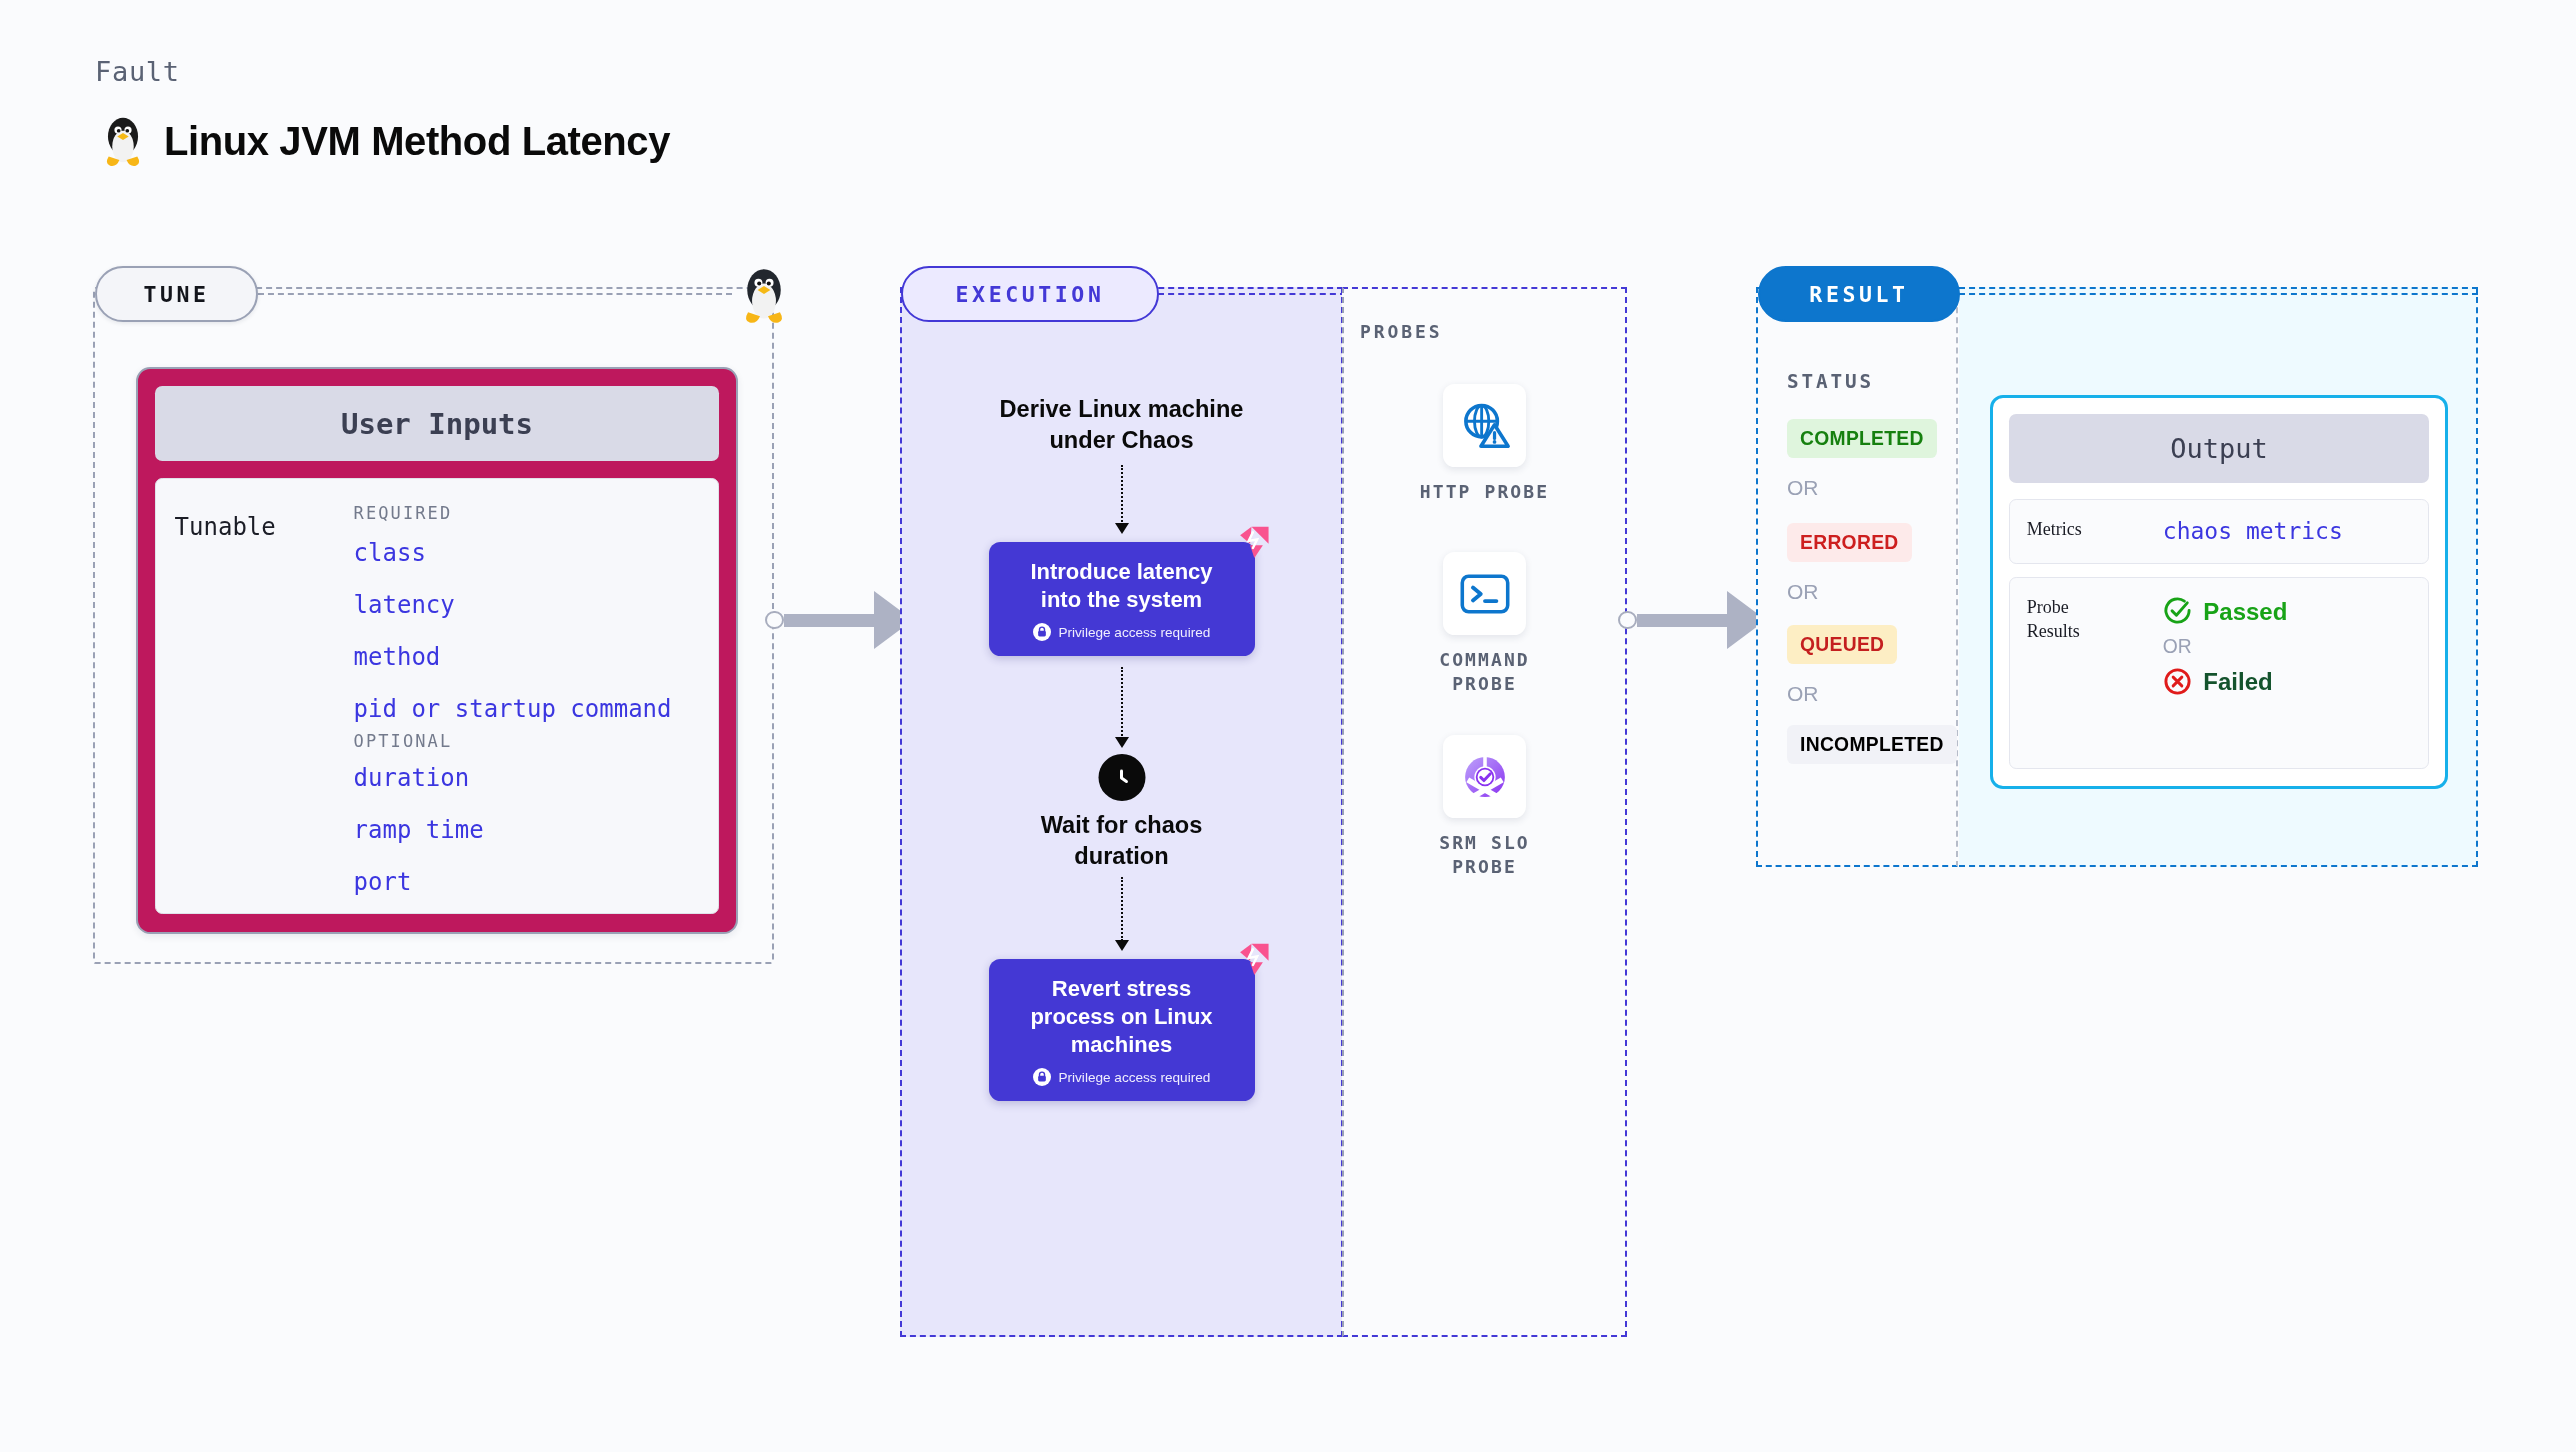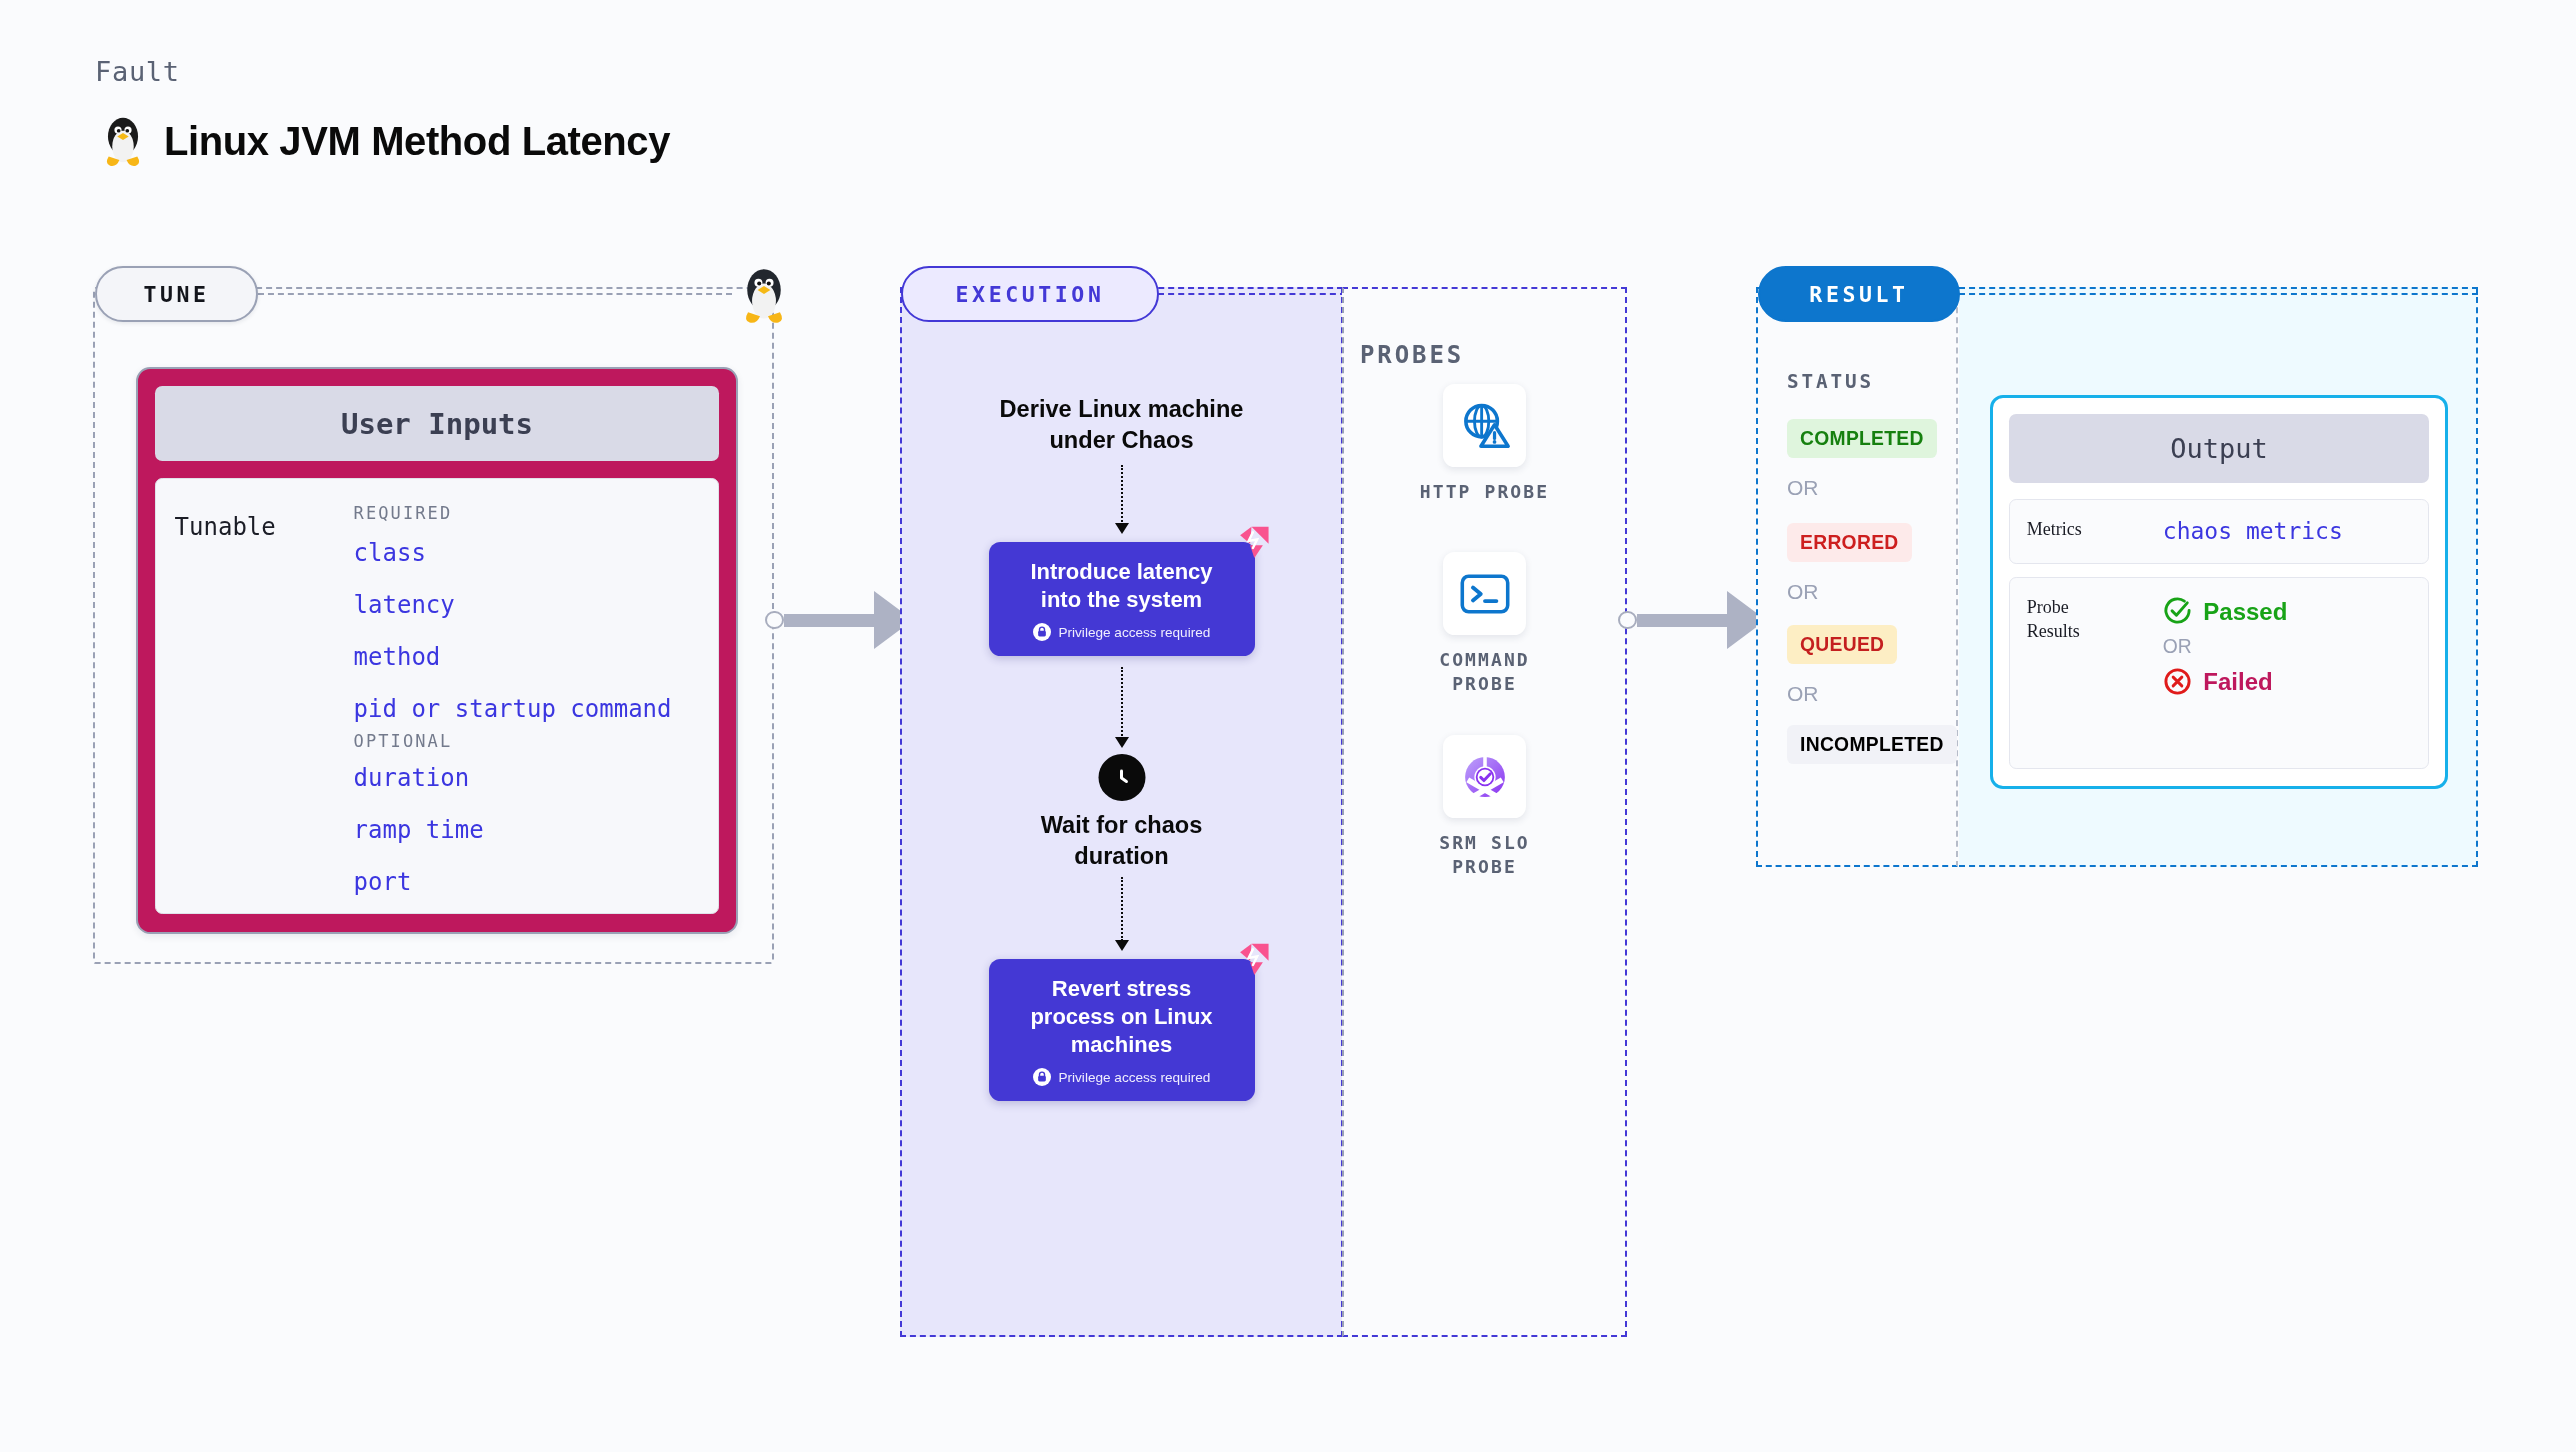--- a/index.html
+++ b/index.html
@@ -139,22 +139,22 @@
     display: flex; align-items: center; justify-content: center;
   }
   .wait-label {
     position: absolute; left: 0; right: 0; text-align: center;
     font-size: 23.6px; font-weight: 700; color: #0a0a0a; line-height: 1.32;
   }
 
   
   .probes-label {
     position: absolute; left: 1360px; top: 321px;
-    font-family: "DejaVu Sans Mono", monospace; font-size: 24px;
-    font-weight: 700; letter-spacing: 2.9px; color: #5a6274; margin-top: 20px;
+    font-family: "DejaVu Sans Mono", monospace; font-size: 18px;
+    font-weight: 700; letter-spacing: 2.9px; color: #5a6274;
   }
   .probe { position: absolute; left: 1410px; width: 149px; text-align: center; }
   .probe-card {
     width: 83px; height: 83px; margin: 0 auto; background: #fff;
     border-radius: 11.5px; box-shadow: 0 2.1px 7.2px rgba(40,45,80,.10);
     display: flex; align-items: center; justify-content: center;
   }
   .probe-label {
     margin-top: 13px; font-family: "DejaVu Sans Mono", monospace;
     font-size: 18px; font-weight: 700; letter-spacing: 2.1px;
@@ -442,20 +442,20 @@
           <span class="res-text" style="color:#18a317;">Passed</span>
         </div>
         <div class="res-or">OR</div>
         <div class="res-line">
           <span>
             <svg width="29" height="29" viewBox="0 0 40 40">
               <circle cx="20" cy="20" r="16" stroke="#e01b1b" stroke-width="4" fill="none"></circle>
               <path d="M14 14 l12 12 M26 14 l-12 12" stroke="#e01b1b" stroke-width="4" stroke-linecap="round"></path>
             </svg>
           </span>
-          <span class="res-text" style="color:#be185d;">Failed</span>
+          <span class="res-text" style="color:#14532d;">Failed</span>
         </div>
       </div>
     </div>
   </div>
 
 </div>
 
 
 </body></html>

